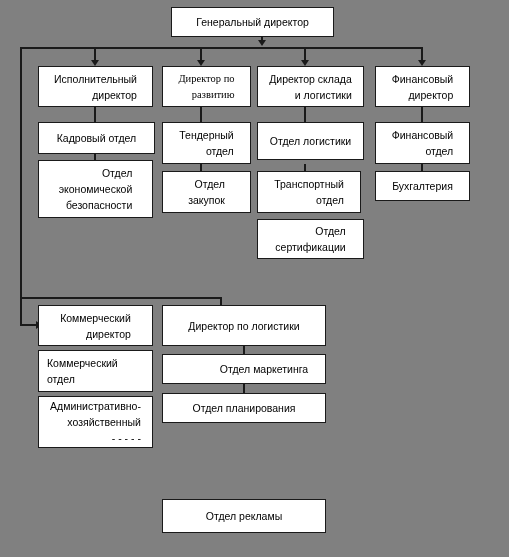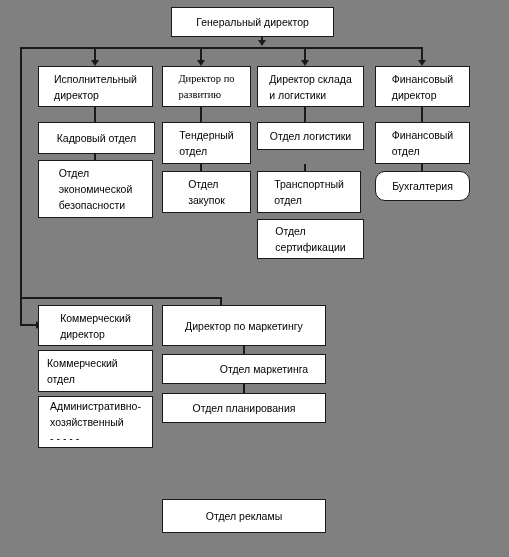--- a/index.html
+++ b/index.html
@@ -19,21 +19,21 @@
     height: 557px;
   }
   .box {
     position: absolute;
     background: #ffffff;
     border: 1.5px solid #1a1a1a;
     box-sizing: border-box;
     display: flex;
     align-items: center;
     justify-content: center;
-    text-align: left;
+    text-align: right;
     font-size: 10.5px;
     line-height: 16px;
     color: #000000;
     padding: 0 4px;
     white-space: pre-line;
   }
   .box.left-align {
     justify-content: flex-start;
     text-align: left;
     padding-left: 8px;
@@ -103,47 +103,47 @@
   <div class="line vline" style="left:200px; top:107px; width:1.5px; height:15px;"></div>
   <div class="box" style="left:162px; top:122px; width:89px; height:42px;">Тендерный
 отдел</div>
   <div class="line vline" style="left:200px; top:164px; width:1.5px; height:8px;"></div>
   <div class="box" style="left:162px; top:171px; width:89px; height:42px;">Отдел
 закупок</div>
 
   <div class="box" style="left:257px; top:66px; width:107px; height:41px;">Директор склада
 и логистики</div>
   <div class="line vline" style="left:304px; top:107px; width:1.5px; height:15px;"></div>
-  <div class="box" style="left:257px; top:122px; width:107px; height:28px;">Отдел логистики</div>
+  <div class="box" style="left:257px; top:122px; width:107px; height:38px;">Отдел логистики</div>
   <div class="line vline" style="left:304px; top:164px; width:1.5px; height:8px;"></div>
   <div class="box" style="left:257px; top:171px; width:104px; height:42px;">Транспортный
 отдел</div>
   <div class="box" style="left:257px; top:219px; width:107px; height:40px;">Отдел
 сертификации</div>
 
   <div class="box" style="left:375px; top:66px; width:95px; height:41px;">Финансовый
 директор</div>
   <div class="line vline" style="left:421px; top:107px; width:1.5px; height:15px;"></div>
   <div class="box" style="left:375px; top:122px; width:95px; height:42px;">Финансовый
 отдел</div>
   <div class="line vline" style="left:421px; top:164px; width:1.5px; height:8px;"></div>
-  <div class="box" style="left:375px; top:171px; width:95px; height:30px;border-radius:10px;">Бухгалтерия</div>
+  <div class="box" style="left:375px; top:171px; width:95px; height:30px;">Бухгалтерия</div>
 
   <div class="line hline" style="left:20px; top:297px; width:201px; height:1.5px;"></div>
   <div class="line vline" style="left:220px; top:297px; width:1.5px; height:11px;"></div>
   <div class="arrow-down" style="left:217px; top:306px;"></div>
 
   <div class="box" style="left:38px; top:305px; width:115px; height:41px;">Коммерческий
 директор</div>
   <div class="box left-align" style="left:38px; top:350px; width:115px; height:42px;">Коммерческий
 отдел</div>
   <div class="box" style="left:38px; top:396px; width:115px; height:52px;">Административно-
 хозяйственный
 - - - - -</div>
 
-  <div class="box" style="left:162px; top:305px; width:164px; height:41px;">Директор по маркетингу</div>
+  <div class="box" style="left:162px; top:305px; width:164px; height:41px;">Директор по логистики</div>
   <div class="line vline" style="left:243px; top:346px; width:1.5px; height:9px;"></div>
   <div class="box" style="left:162px; top:354px; width:164px; height:30px;padding-left:44px;">Отдел маркетинга</div>
   <div class="line vline" style="left:243px; top:384px; width:1.5px; height:10px;"></div>
   <div class="box" style="left:162px; top:393px; width:164px; height:30px;">Отдел планирования</div>
   <div class="box" style="left:162px; top:467px; width:164px; height:34px;margin-top:32px;">Отдел рекламы</div>
 
 </div>
 
 </body></html>

